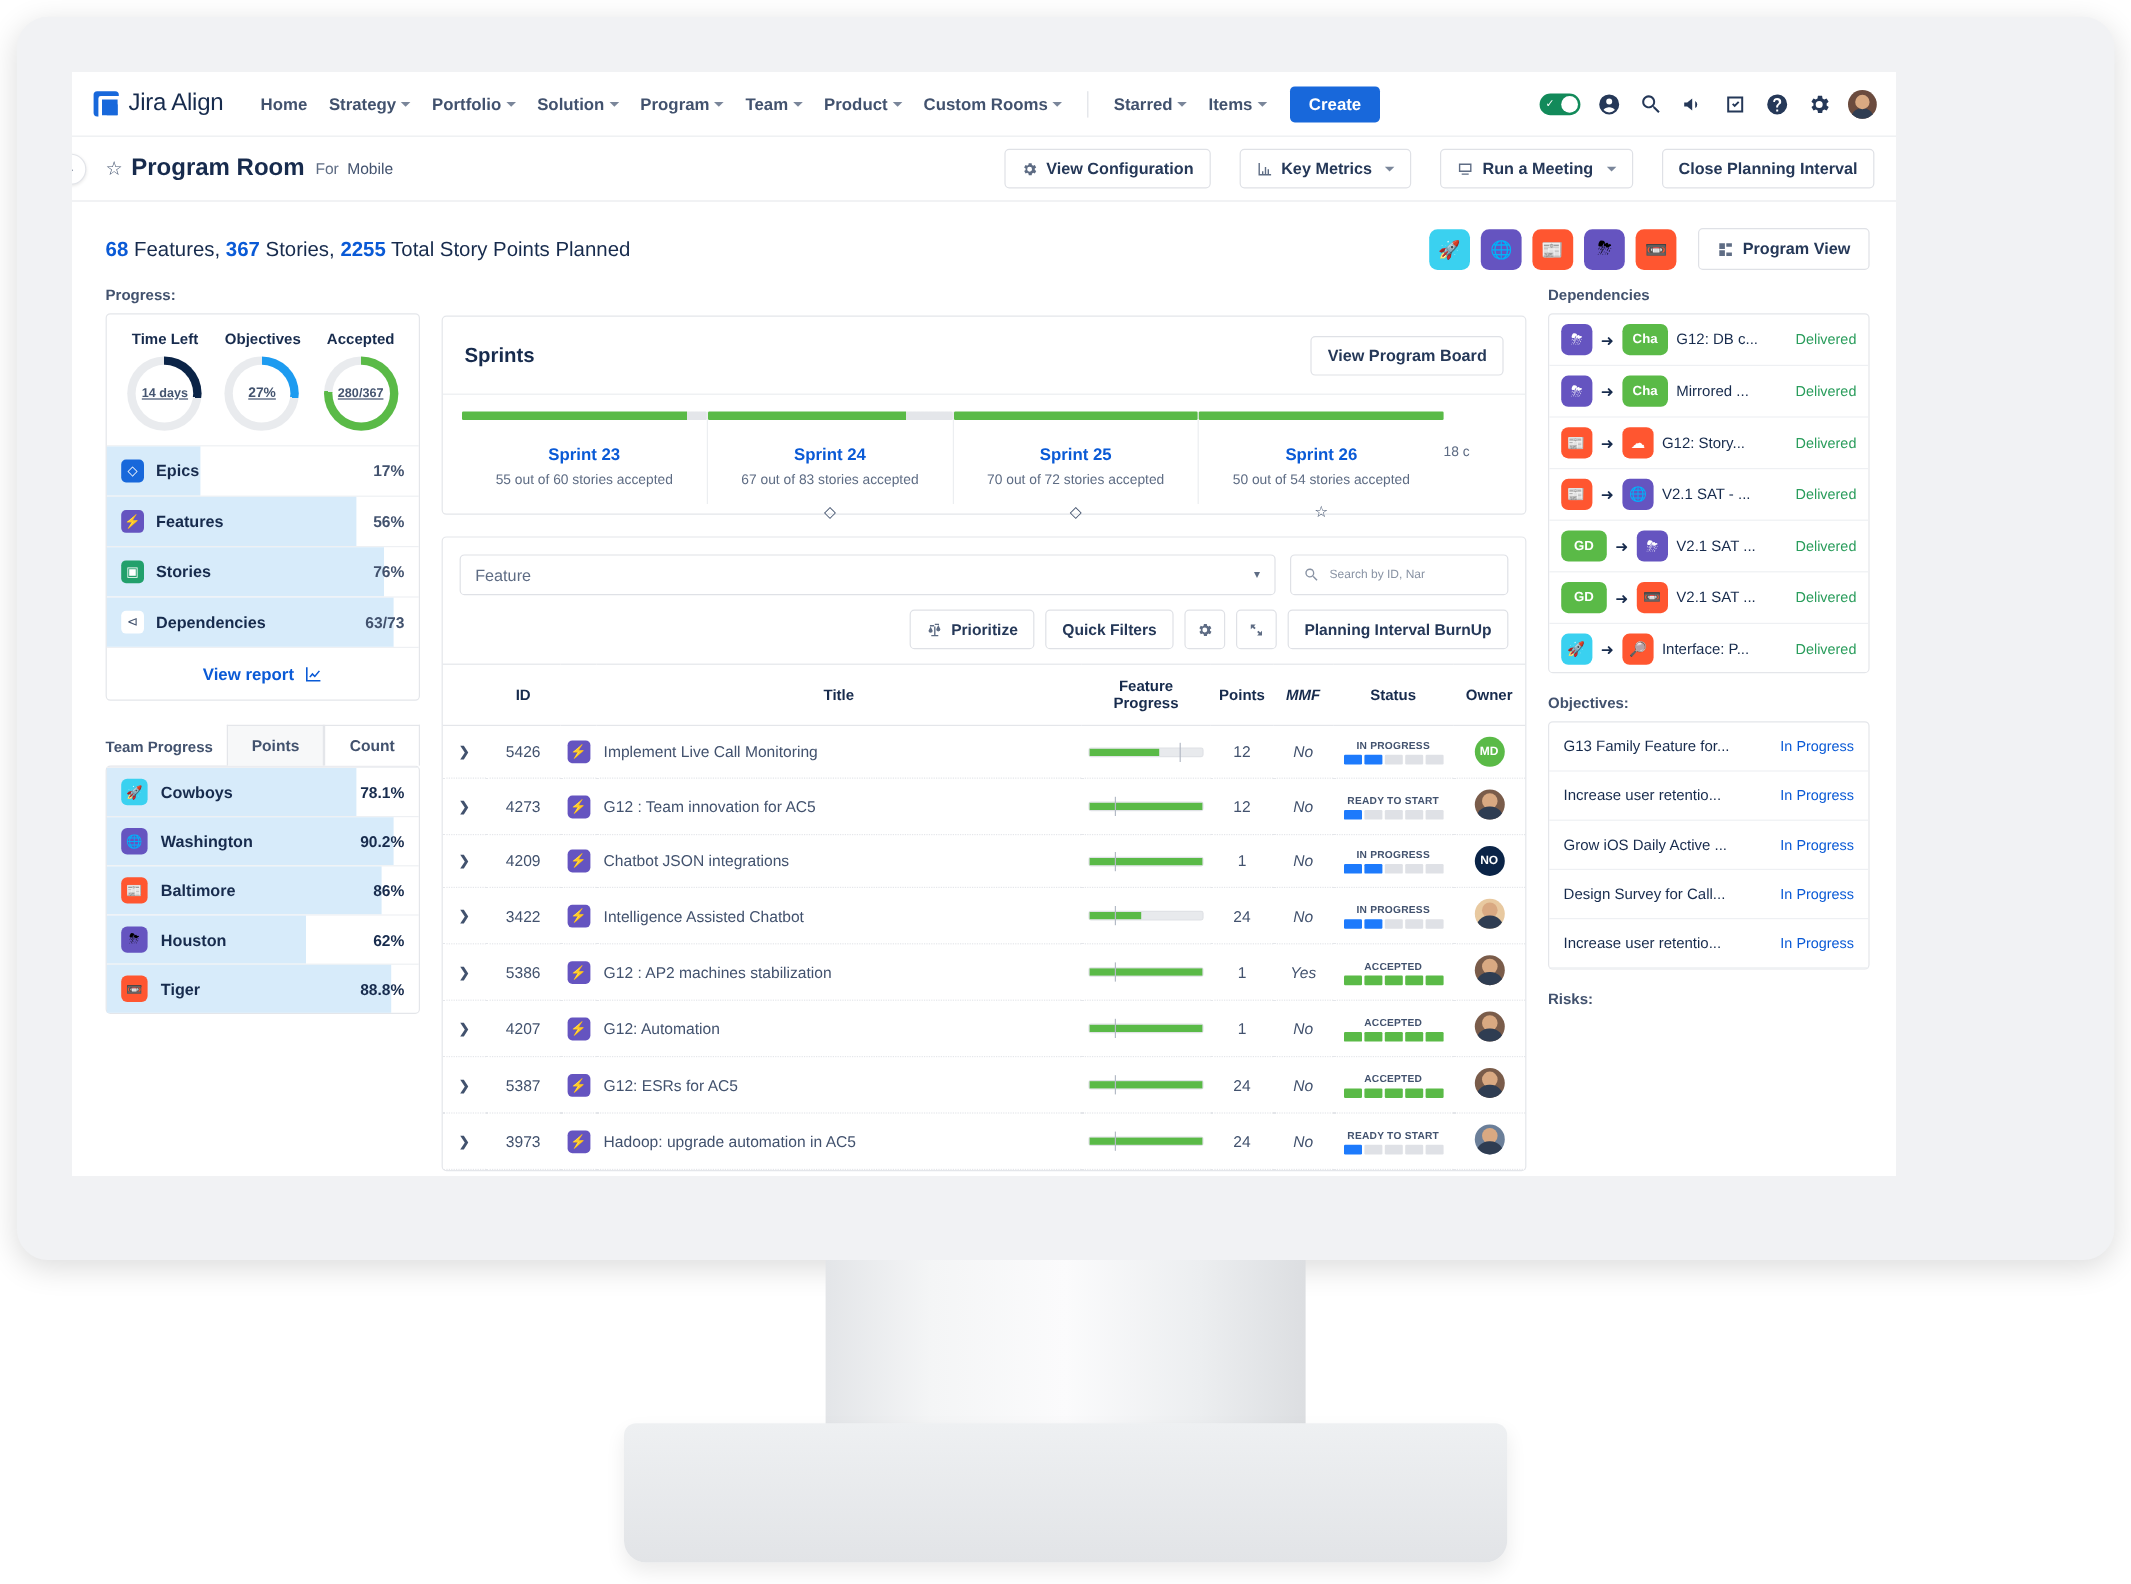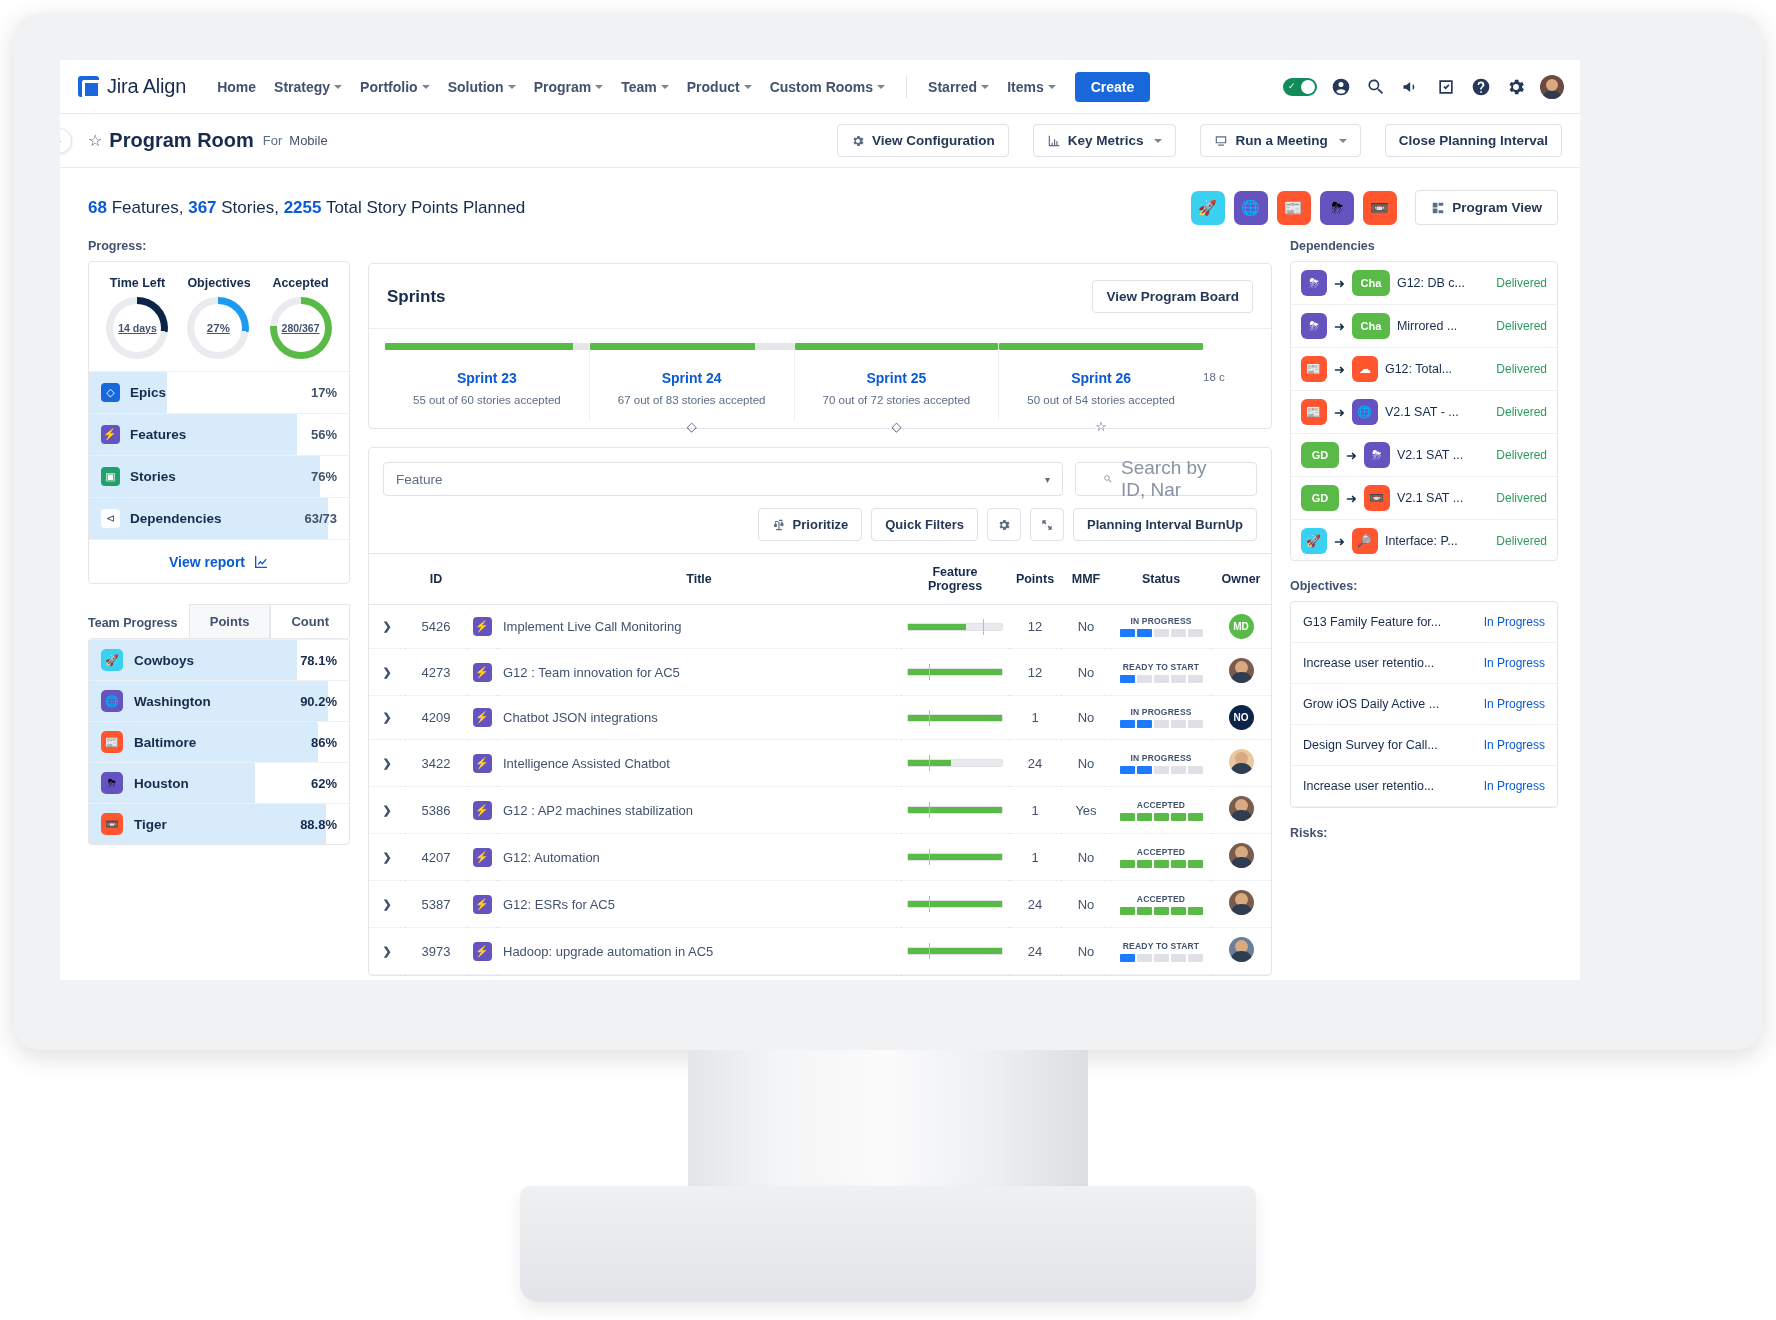--- a/index.html
+++ b/index.html
@@ -158,35 +158,35 @@
   .sp-bar.partial{background:linear-gradient(to right,#5aba47 var(--p),#e4e6ea var(--p));}
   .sp-name{font-size:14px;color:#0a5ad6;font-weight:600;margin-bottom:8px;cursor:pointer;}
   .sp-sub{font-size:11.5px;color:#5e6c84;}
   .sp-marker{position:absolute;bottom:-14px;left:50%;transform:translateX(-50%);color:#44546f;font-size:13px;}
   .sprint-tail{width:52px;font-size:11.5px;color:#5e6c84;padding-top:28px;text-align:left;}
 
   
   .feat-card{margin-top:18px;display:flex;flex-direction:column;min-height:0;flex:1;}
   .feat-top{display:flex;gap:12px;padding:14px 14px 0;}
   .feat-select{flex:1;border:1px solid #dfe1e6;border-radius:4px;height:34px;display:flex;align-items:center;padding:0 12px;font-size:13.5px;color:#5e6c84;cursor:pointer;}
-  .feat-search{width:182px;border:1px solid #dfe1e6;border-radius:4px;height:34px;display:flex;align-items:center;gap:8px;padding:0 27px;font-size:19px;color:#8993a4;cursor:text;}
+  .feat-search{width:182px;border:1px solid #dfe1e6;border-radius:4px;height:34px;display:flex;align-items:center;gap:8px;padding:0 10px;font-size:10px;color:#8993a4;cursor:text;}
   .feat-toolbar{display:flex;justify-content:flex-end;gap:9px;padding:12px 14px 12px;}
   .tb-btn{border:1px solid #dfe1e6;background:#fff;border-radius:4px;font-size:13px;font-weight:600;color:#253858;padding:8px 13px;display:flex;align-items:center;gap:7px;cursor:pointer;}
   .tb-sq{width:34px;justify-content:center;padding:8px 0;}
 
   table.ftable{width:100%;border-collapse:collapse;table-layout:fixed;}
   .ftable th{font-size:12.5px;font-weight:600;color:#172b4d;padding:11px 6px;border-bottom:1px solid #e4e6ea;border-top:1px solid #e4e6ea;text-align:center;}
   .ftable td{padding:9px 6px;border-bottom:1px dotted #e4e6ea;font-size:13px;color:#42526e;vertical-align:middle;}
   .c-exp{width:36px;text-align:center;color:#172b4d;font-weight:700;cursor:pointer;}
   .c-id{width:62px;text-align:center;color:#0a5ad6;font-weight:500;cursor:pointer;}
   .c-ic{width:30px;}
   .c-title{text-align:left;}
   .c-prog{width:108px;}
   .c-pts{width:52px;text-align:center;}
-  .c-mmf{width:50px;text-align:center;}
+  .c-mmf{width:50px;text-align:center;font-style:italic;}
   .c-status{width:100px;text-align:center;}
   .c-owner{width:60px;text-align:center;}
   .f-ic{width:19px;height:19px;border-radius:4px;background:#6554c0;display:flex;align-items:center;justify-content:center;color:#fff;font-size:11px;}
   .pbar{height:8px;background:#e8eaed;border-radius:2px;position:relative;border:1px solid #e0e2e6;}
   .pbar i{position:absolute;left:0;top:0;bottom:0;background:#5aba47;display:block;}
   .pbar u{position:absolute;top:-5px;bottom:-5px;width:1px;background:#b3bac5;}
   .stat-lbl{font-size:8.5px;font-weight:700;color:#42526e;letter-spacing:.2px;margin-bottom:3px;}
   .stat-seg{display:flex;gap:2px;justify-content:center;}
   .stat-seg span{width:15px;height:8px;background:#dfe1e6;border-radius:1px;}
   .ownav{width:25px;height:25px;border-radius:50%;display:inline-flex;align-items:center;justify-content:center;color:#fff;font-size:10px;font-weight:700;overflow:hidden;position:relative;}
@@ -801,21 +801,21 @@
                   <div class="dep-ic" style="background: rgb(101, 84, 192);">⛈</div>
                   <span class="dep-arrow">➜</span>
                   <div class="dep-ic" style="background: rgb(90, 186, 71); font-size: 11px; font-weight: 700; width: 38px;">Cha</div>
                   <span class="dep-txt">Mirrored ...</span>
                   <span class="dep-state">Delivered</span>
                 </div>
                 <div class="dep-row">
                   <div class="dep-ic" style="background: rgb(255, 86, 48);">📰</div>
                   <span class="dep-arrow">➜</span>
                   <div class="dep-ic" style="background: rgb(255, 86, 48);">☁</div>
-                  <span class="dep-txt">G12: Total...</span>
+                  <span class="dep-txt">G12: Story...</span>
                   <span class="dep-state">Delivered</span>
                 </div>
                 <div class="dep-row">
                   <div class="dep-ic" style="background: rgb(255, 86, 48);">📰</div>
                   <span class="dep-arrow">➜</span>
                   <div class="dep-ic" style="background: rgb(101, 84, 192);">🌐</div>
                   <span class="dep-txt">V2.1 SAT - ...</span>
                   <span class="dep-state">Delivered</span>
                 </div>
                 <div class="dep-row">

